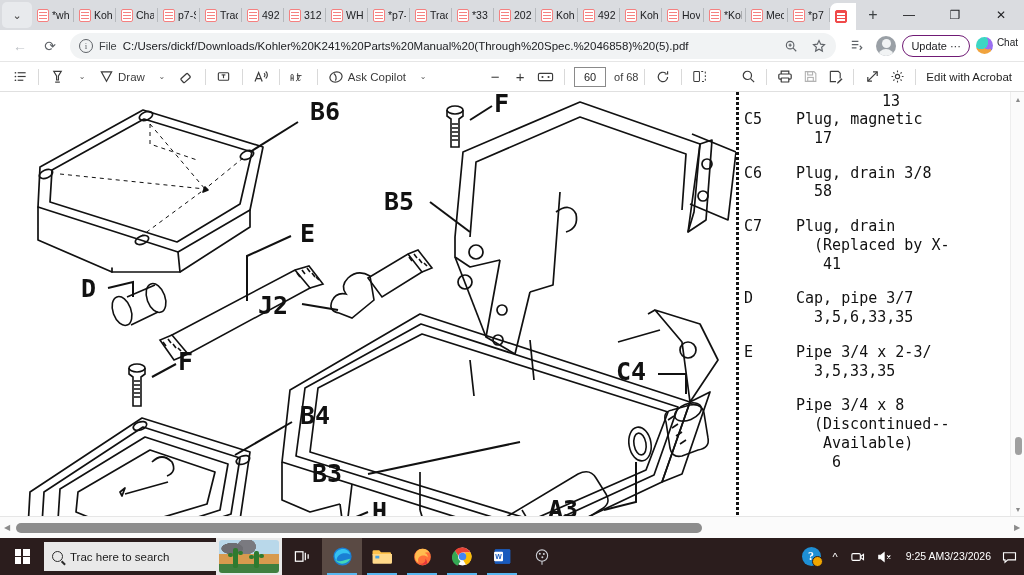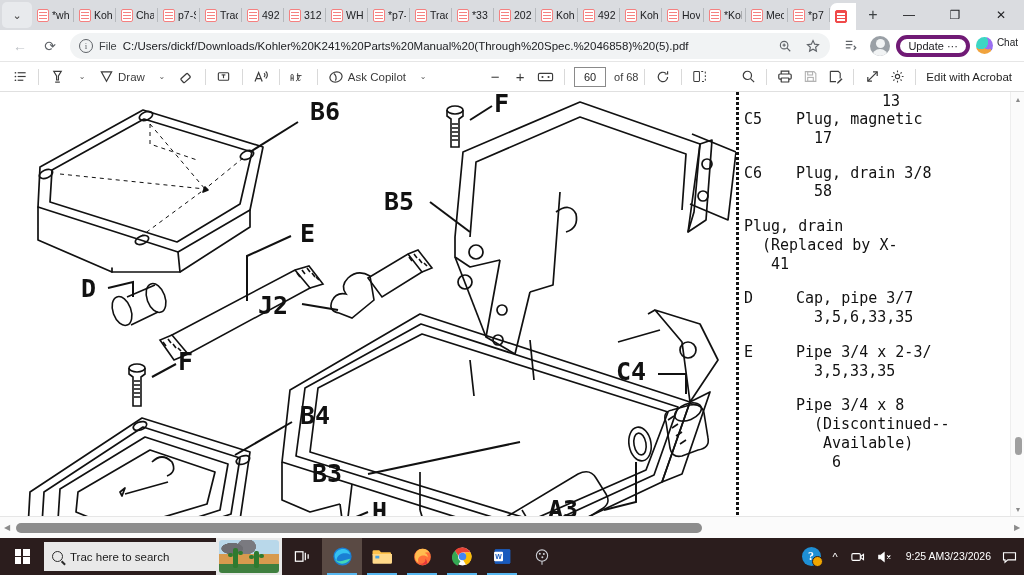--- a/index.html
+++ b/index.html
@@ -113,21 +113,21 @@
   }
   .avatar:before {
     content:""; position:absolute; left:5.5px; top:3px;
     width:9px; height:9px; border-radius:50%; background:#f1f3f4;
   }
   .avatar:after {
     content:""; position:absolute; left:2px; top:13px;
     width:16px; height:11px; border-radius:8px 8px 0 0; background:#f1f3f4;
   }
   .update-pill {
-    height: 22px; border: 4px solid #701a75; border-radius: 11px;
+    height: 22px; border: 1px solid #701a75; border-radius: 11px;
     display: flex; align-items: center; padding: 0 8px;
     font-size: 11px; color: #202124; gap: 3px; flex: 0 0 auto;
   }
   .chat-btn { display: flex; align-items: flex-start; gap: 4px; font-size: 10px; color: #202124; padding-left:4px; flex:0 0 auto;}
   .copilot-glyph {
     width: 17px; height: 17px; border-radius: 50%;
     background:
       radial-gradient(circle at 30% 30%, #3dd6c4 0 42%, transparent 43%),
       radial-gradient(circle at 72% 34%, #9a6ff0 0 40%, transparent 41%),
       radial-gradient(circle at 50% 78%, #f0a33d 0 42%, transparent 43%),
@@ -747,20 +747,21 @@
         <div id="partsrows">
             <div class="prow">
               <div class="pcode">C5</div>
               <div class="pdesc"><span>Plug, magnetic</span><span class="sub">17</span></div>
             </div>
             <div class="prow">
               <div class="pcode">C6</div>
               <div class="pdesc"><span>Plug, drain 3/8</span><span class="sub">58</span></div>
             </div>
             <div class="prow">
+              <div class="pcode">C7</div>
               <div class="pdesc"><span>Plug, drain</span><span class="sub">(Replaced by X-
  41</span></div>
             </div>
             <div class="prow">
               <div class="pcode">D</div>
               <div class="pdesc"><span>Cap, pipe 3/7</span><span class="sub">3,5,6,33,35</span></div>
             </div>
             <div class="prow">
               <div class="pcode">E</div>
               <div class="pdesc"><span>Pipe 3/4 x 2-3/</span><span class="sub">3,5,33,35</span></div>

